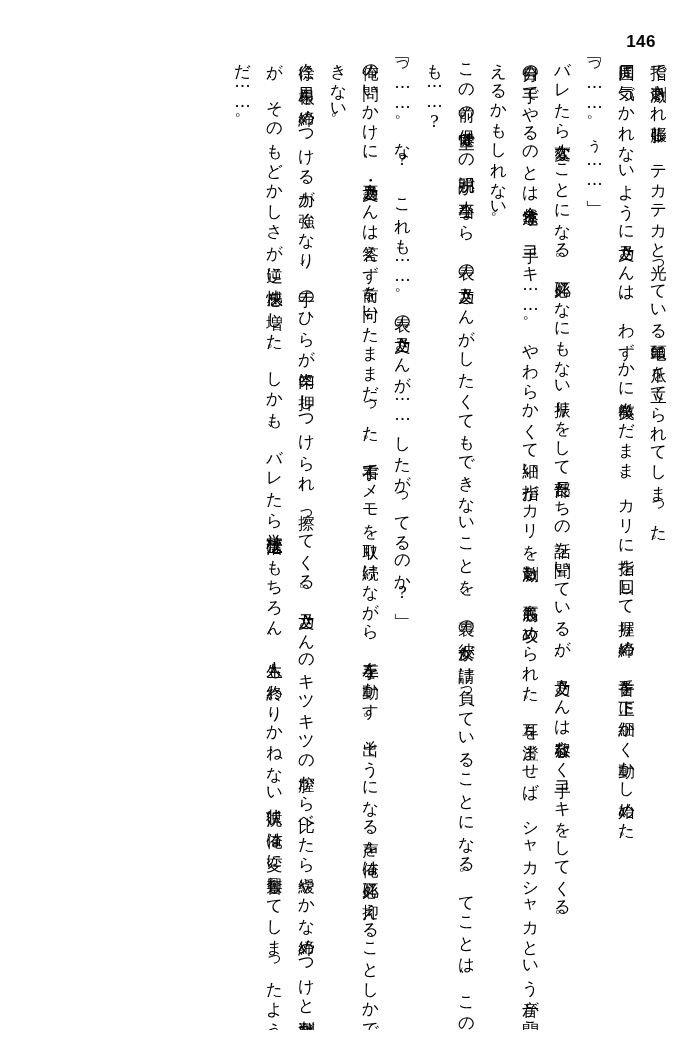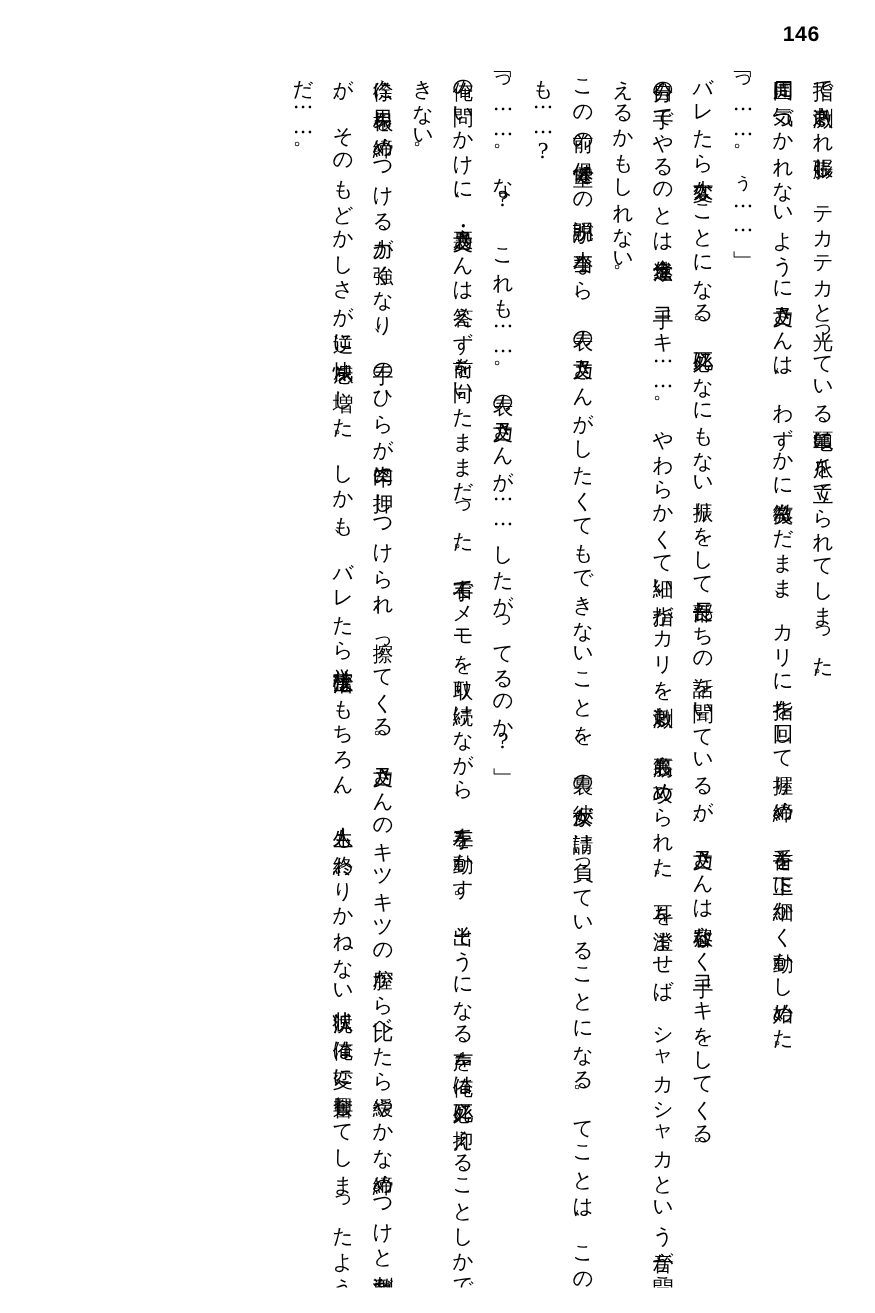--- a/index.html
+++ b/index.html
@@ -22,21 +22,21 @@
     box-sizing: border-box;
     padding: 18px 26px 20px 26px;
     display: flex;
     flex-direction: column;
   }
   .page-header {
     height: 34px;
     flex: 0 0 auto;
     display: flex;
     justify-content: flex-end;
-    align-items: flex-start;
+    align-items: flex-end;
     padding-right: 18px;
   }
   .page-number {
     font-size: 17px;
     font-family: "Liberation Sans", sans-serif;
     font-weight: bold;
     letter-spacing: 0.5px;
     color: #000;
   }
   .body-area {

